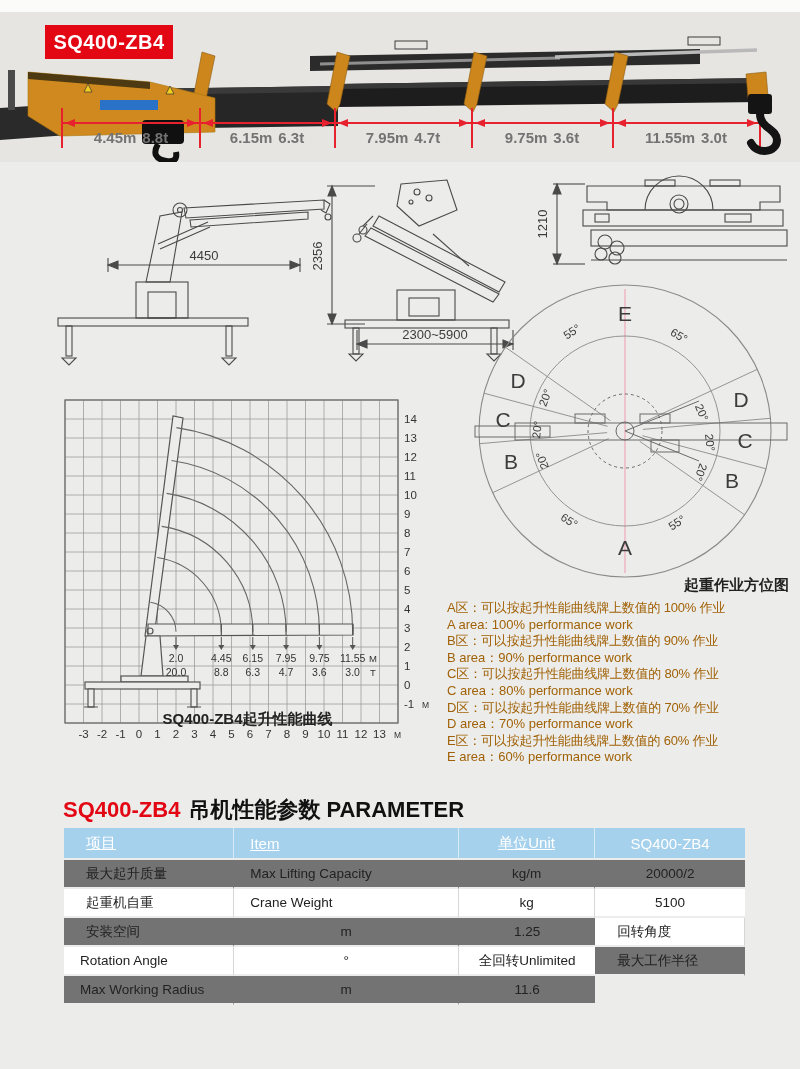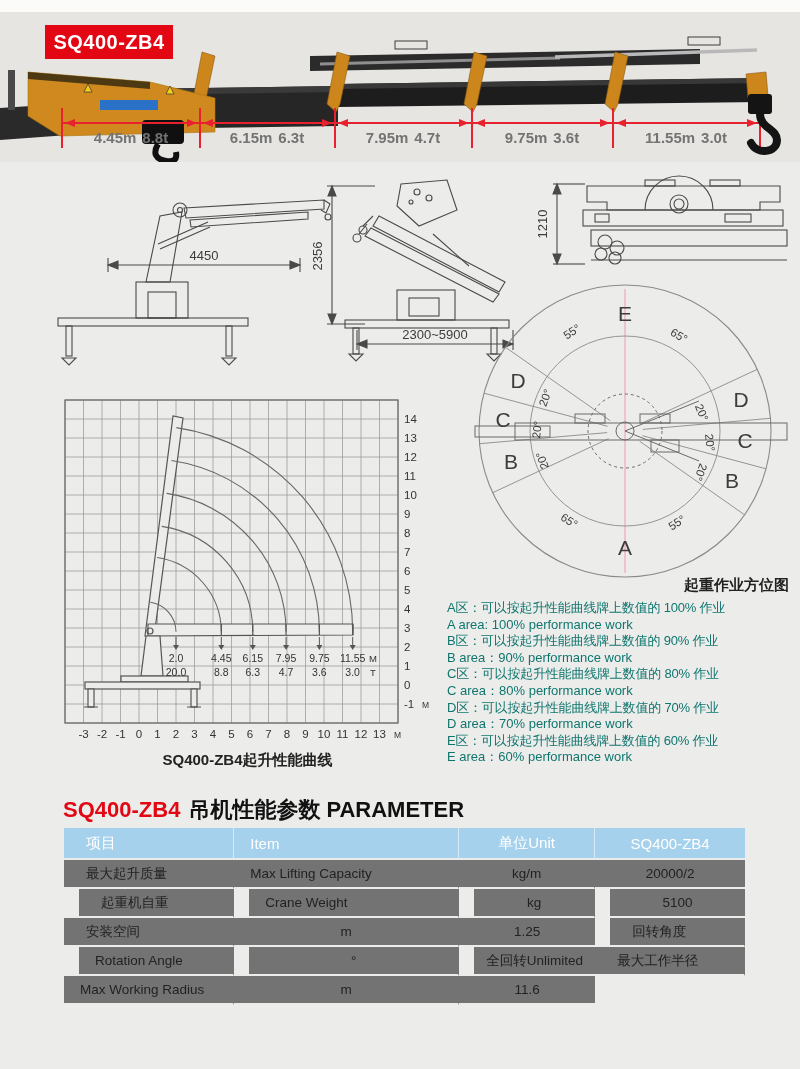--- a/index.html
+++ b/index.html
@@ -11,38 +11,38 @@
          font-size:20px;font-weight:bold;display:flex;align-items:center;justify-content:center;letter-spacing:.5px;}
   .mlabel{position:absolute;top:117px;transform:translateX(-50%);font-size:15px;font-weight:bold;color:#737373;white-space:nowrap;}
   .mlabel span{margin:0 3px;}
   svg{display:block;}
   .abs{position:absolute;}
   text{font-family:"Liberation Sans","DejaVu Sans",sans-serif;}
   .sketch{stroke:#4a4a4a;stroke-width:1.1;fill:none;}
   .dim-text{fill:#3c3c3c;font-size:13px;}
   .rose-caption{position:absolute;left:455px;top:576px;width:334px;text-align:right;
                 font-size:15px;font-weight:bold;color:#222;}
-  .zones{position:absolute;left:447px;top:600px;width:350px;font-size:13px;line-height:16.6px;color:#0f766e;}
+  .zones{position:absolute;left:447px;top:600px;width:350px;font-size:13px;line-height:16.6px;color:#a16207;}
   .zones .cn{letter-spacing:-0.2px;}
-  .chart-caption{position:absolute;left:60px;top:751px;width:375px;text-align:center;
+  .chart-caption{position:absolute;left:60px;top:710px;width:375px;text-align:center;
                  font-size:15px;font-weight:bold;color:#222;}
   .param-title{position:absolute;left:63px;top:795px;font-size:22px;font-weight:bold;color:#111;}
   .param-title .model{color:#e30613;margin-right:8px;}
   .param-title .en{margin-left:6px;}
   .ptable{position:absolute;left:64px;top:828px;width:681px;display:grid;
           grid-template-columns:25% 33% 20% 22%;font-size:13.5px;color:#222;}
   .ptable .cell{height:27px;display:flex;align-items:center;border-bottom:2px solid #ececeb;}
   .ptable .hd{height:30px;background:#a6d1ec;color:#fff;font-size:15px;}
   .ptable .c0{padding-left:22px;}
   .ptable .c1{padding-left:16px;}
   .ptable .c2,.ptable .c3{justify-content:center;}
   .ptable .sep{border-right:1px solid rgba(120,120,120,.30);}
-  .ptable .hd.sep{border-right:1px solid rgba(255,255,255,.55);}
+  .ptable .hd.sep{border-right:1px solid rgba(255,255,255,.55);text-decoration:underline;}
   .ptable .even{background:#737373;}
-  .ptable .odd{background:#737373;margin-left:15px;}
+  .ptable .odd{background:#ffffff;}
   .note{position:absolute;left:48px;top:1004px;width:720px;font-size:11.5px;color:#333;}
 </style>
 </head>
 <body>
 
 <div class="page">
   <div class="top-strip"></div>
 
   <div class="photo-band">
     <svg width="800" height="150" viewBox="0 0 800 150">

